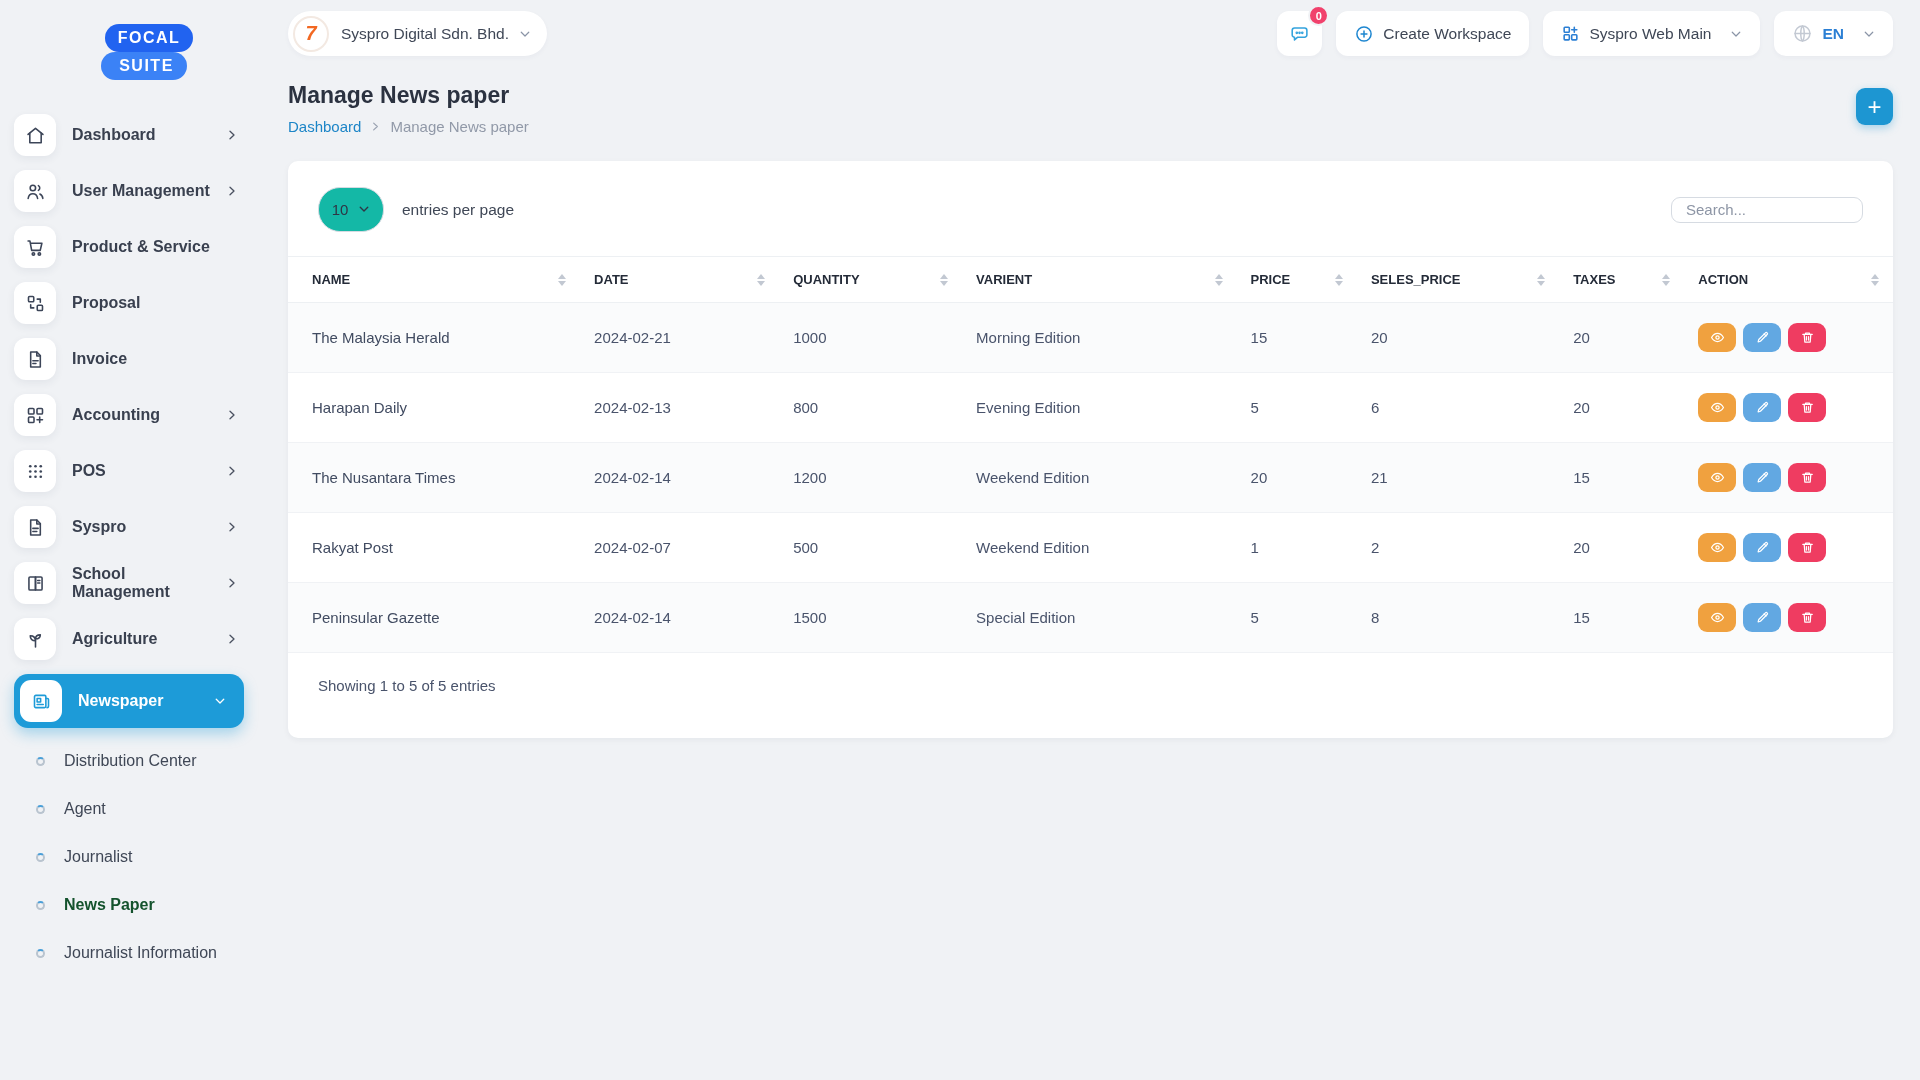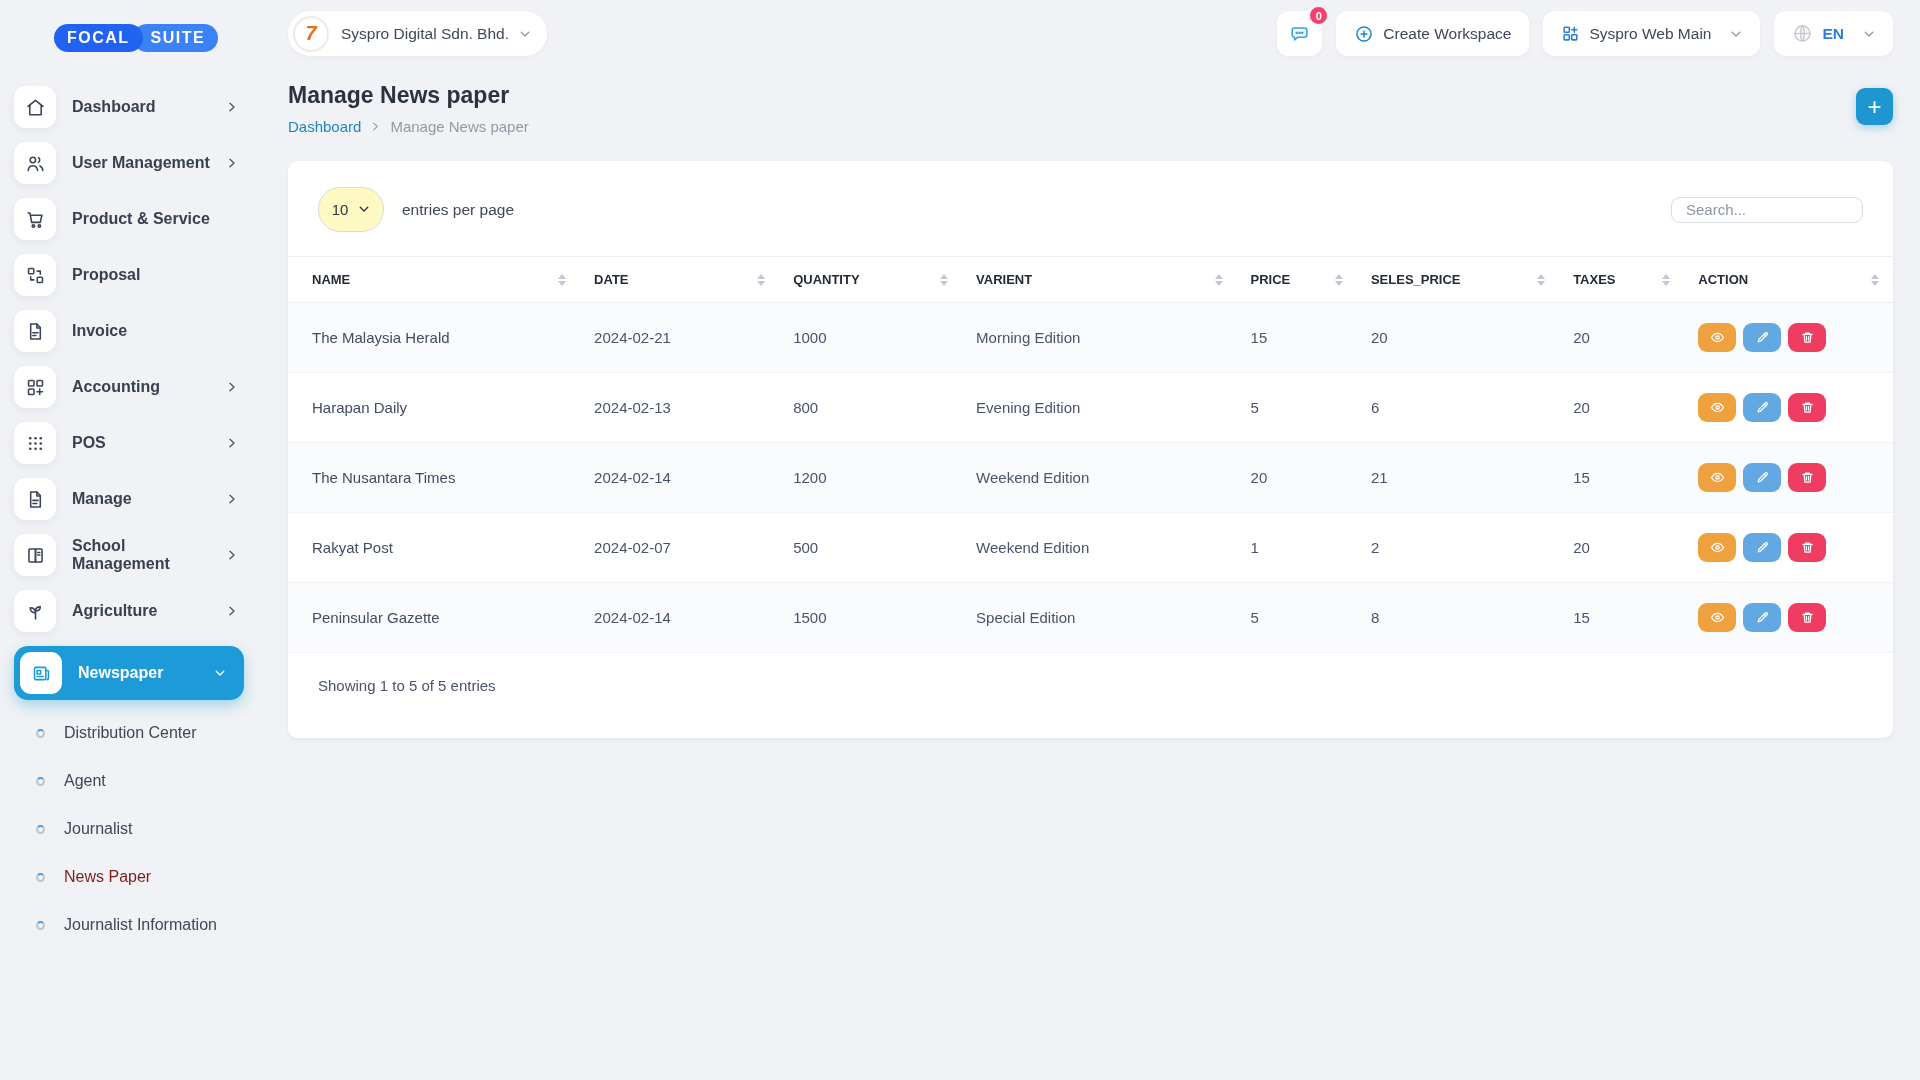--- a/index.html
+++ b/index.html
@@ -1,21 +1,21 @@
 <!DOCTYPE html>
 <html><head>
 <meta charset="utf-8">
 <style>
   * { margin:0; padding:0; box-sizing:border-box; }
   html,body { width:1920px; height:1080px; overflow:hidden; }
   body { background:#f0f2f5; font-family:"Liberation Sans","DejaVu Sans",sans-serif; color:#3f4756; }
 
   
   .sidebar { position:fixed; left:0; top:0; width:258px; height:1080px; padding:22px 14px 0 14px; }
-  .logo { display:flex; align-items:center; margin:2px 0 34px 40px; }
+  .logo { display:flex; align-items:center; margin:2px 0 34px 40px;flex-direction:column; }
   .logo-left, .logo-right { color:#fff; font-weight:700; font-size:16px; letter-spacing:1.5px; padding:5px 13px; }
   .logo-left { background:#2163f0; border-radius:14px; position:relative; z-index:2; }
   .logo-right { background:#3b82f6; border-radius:14px; margin-left:-10px; padding-left:18px; z-index:1; }
 
   .menu { list-style:none; }
   .menu-item { display:flex; align-items:center; height:42px; margin-bottom:14px; cursor:pointer; }
   .icon-box { width:42px; height:42px; border-radius:12px; background:#fff; box-shadow:0 3px 8px rgba(40,60,90,.07);
               display:flex; align-items:center; justify-content:center; color:#3c4558; flex:0 0 42px; }
   .icon-box svg { width:21px; height:21px; }
   .menu-label { margin-left:16px; font-size:16px; font-weight:600; color:#39404f; }
@@ -25,21 +25,21 @@
   .menu-item.active { background:#1d9bd8; border-radius:14px; height:54px; padding:6px;
                       box-shadow:0 6px 14px rgba(29,155,216,.35); }
   .menu-item.active .icon-box { color:#1d9bd8; box-shadow:none; border-radius:11px; }
   .menu-item.active .menu-label { color:#fff; font-weight:700; }
   .menu-item.active .menu-chevron { color:#fff; margin-right:12px; }
 
   .submenu { list-style:none; margin:18px 0 0 22px; }
   .submenu-item { display:flex; align-items:center; height:30px; margin-bottom:18px; cursor:pointer; }
   .bullet { width:9px; height:9px; border-radius:50%; border:2px solid #b9c4cf; border-top-color:#4a9fd8; flex:0 0 9px; }
   .submenu-label { margin-left:19px; font-size:16px; color:#3f4756; }
-  .submenu-item.active .submenu-label { color:#7f1d1d; font-weight:400; }
+  .submenu-item.active .submenu-label { color:#14532d; font-weight:700; }
 
   
   .main { margin-left:258px; padding:0 27px 0 30px; }
 
   .topbar { display:flex; align-items:center; justify-content:space-between; padding-top:7px; height:60px; }
   .pill { background:#fff; border-radius:12px; height:45px; display:flex; align-items:center;
           box-shadow:0 2px 5px rgba(40,60,90,.04); cursor:pointer; }
   .company-pill { border-radius:23px; padding:0 16px 0 5px; }
   .avatar { width:36px; height:36px; border-radius:50%; background:#fff; border:2px solid #f3e9e2;
             display:flex; align-items:center; justify-content:center; margin-right:12px; }
@@ -63,21 +63,21 @@
   .crumb-sep { color:#9aa2b1; display:flex; } .crumb-sep svg { width:11px; height:11px; }
   .crumb-current { font-size:15px; color:#9199a8; }
   .add-btn { width:37px; height:37px; border-radius:9px; background:#1d96d2; border:none; cursor:pointer;
              color:#fff; font-size:24px; font-weight:400; display:flex; align-items:center; justify-content:center;
              box-shadow:0 3px 8px rgba(29,150,210,.35); margin-top:6px; }
 
   .card { margin-top:26px; background:#fff; border-radius:10px; box-shadow:0 2px 6px rgba(25,39,62,.05);
           padding-top:26px; }
   .controls { display:flex; align-items:center; justify-content:space-between; padding:0 30px; margin-bottom:24px; }
   .controls-left { display:flex; align-items:center; }
-  .entries-select { width:66px; height:45px; border:1.5px solid #d6dbe2; border-radius:22px; background:#fef9c3;
+  .entries-select { width:66px; height:45px; border:1.5px solid #d6dbe2; border-radius:22px; background:#14b8a6;
                     display:flex; align-items:center; justify-content:center; gap:10px; font-size:15px;
                     color:#2f3645; cursor:pointer; }
   .entries-select .chev { color:#2f3645; }
   .entries-label { margin-left:18px; font-size:15.5px; color:#3f4756; }
   .search-input { width:192px; height:26px; border:1.5px solid #d6dbe2; border-radius:9px; padding:0 14px;
                   font-size:15px; color:#3f4756; outline:none; font-family:inherit; }
   .search-input::placeholder { color:#8d95a5; }
 
   table { width:100%; border-collapse:collapse; table-layout:fixed; }
   thead th { border-top:1px solid #edf0f3; border-bottom:1px solid #edf0f3; padding:15px 14px;
@@ -205,21 +205,21 @@
         </span>
     </li>
     <li class="menu-item">
       <span class="icon-box">
           <svg viewBox="0 0 24 24" fill="none" stroke="currentColor" stroke-width="1.8" stroke-linecap="round" stroke-linejoin="round">
             <path d="M6.5 3.5h7l4 4v13h-11z"></path>
             <path d="M13.5 3.5V8h4"></path>
             <path d="M9 13h6M9 16.5h4.5"></path>
           </svg>
         </span>
-      <span class="menu-label">Manage</span>
+      <span class="menu-label">Syspro</span>
       <span class="menu-chevron">
           <svg viewBox="0 0 24 24" fill="none" stroke="currentColor" stroke-width="2.6" stroke-linecap="round" stroke-linejoin="round">
             <path d="M8 4.5l8 7.5-8 7.5"></path>
           </svg>
         </span>
     </li>
     <li class="menu-item">
       <span class="icon-box">
           <svg viewBox="0 0 24 24" fill="none" stroke="currentColor" stroke-width="1.8" stroke-linecap="round" stroke-linejoin="round">
             <path d="M12 4.5H5.8c-.7 0-1.3.6-1.3 1.3v12.4c0 .7.6 1.3 1.3 1.3H12z"></path>

